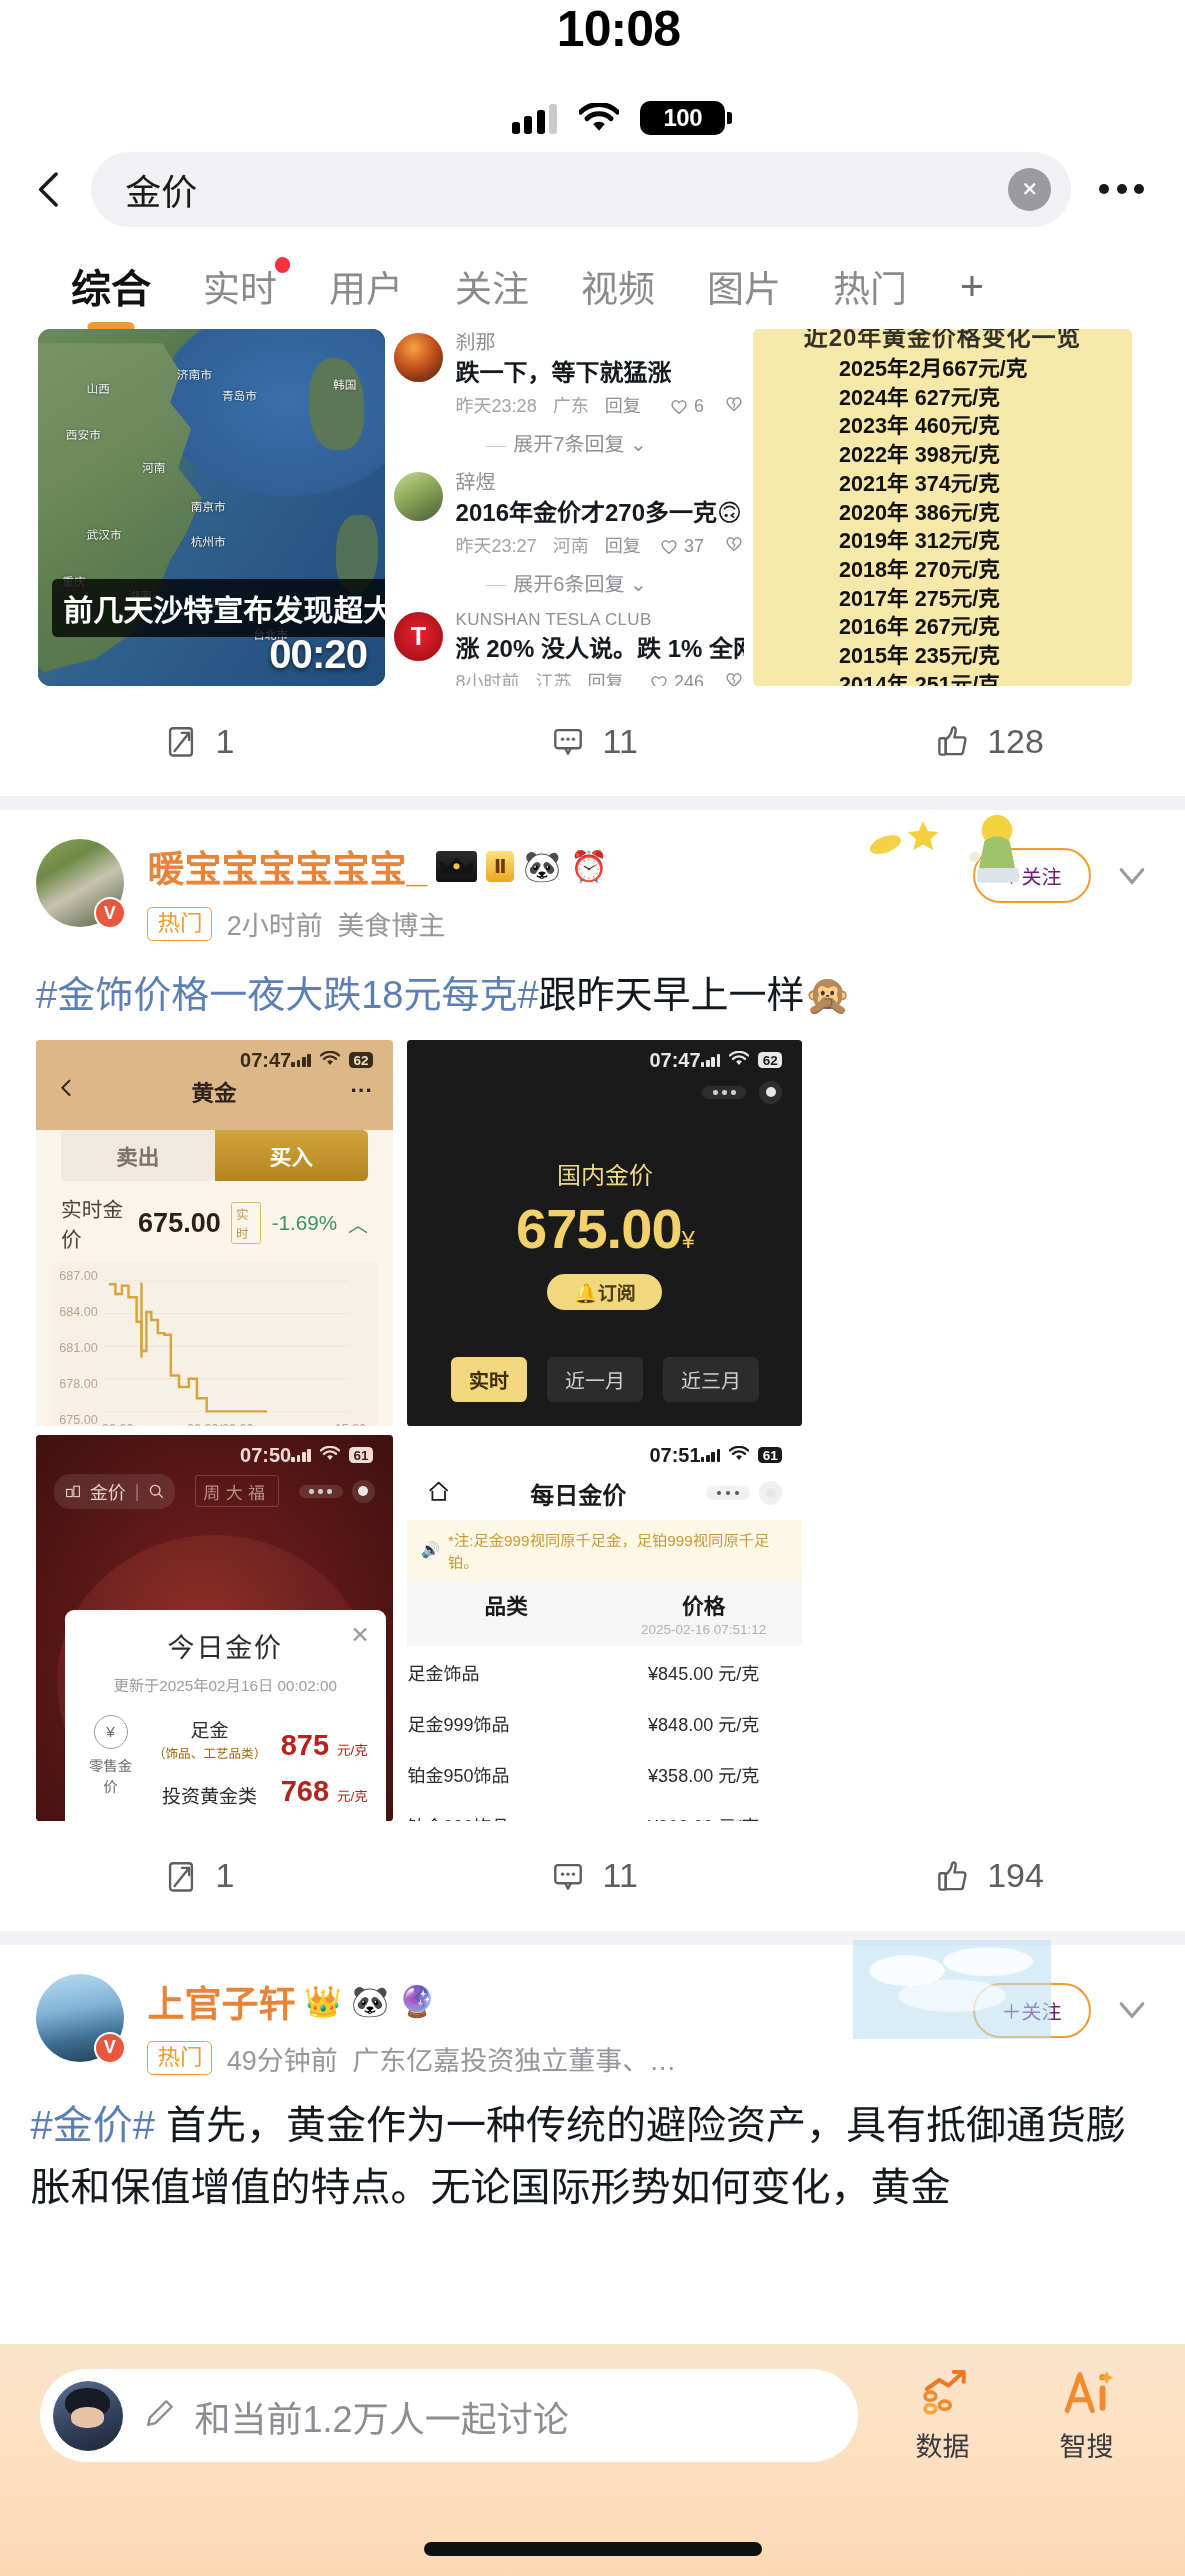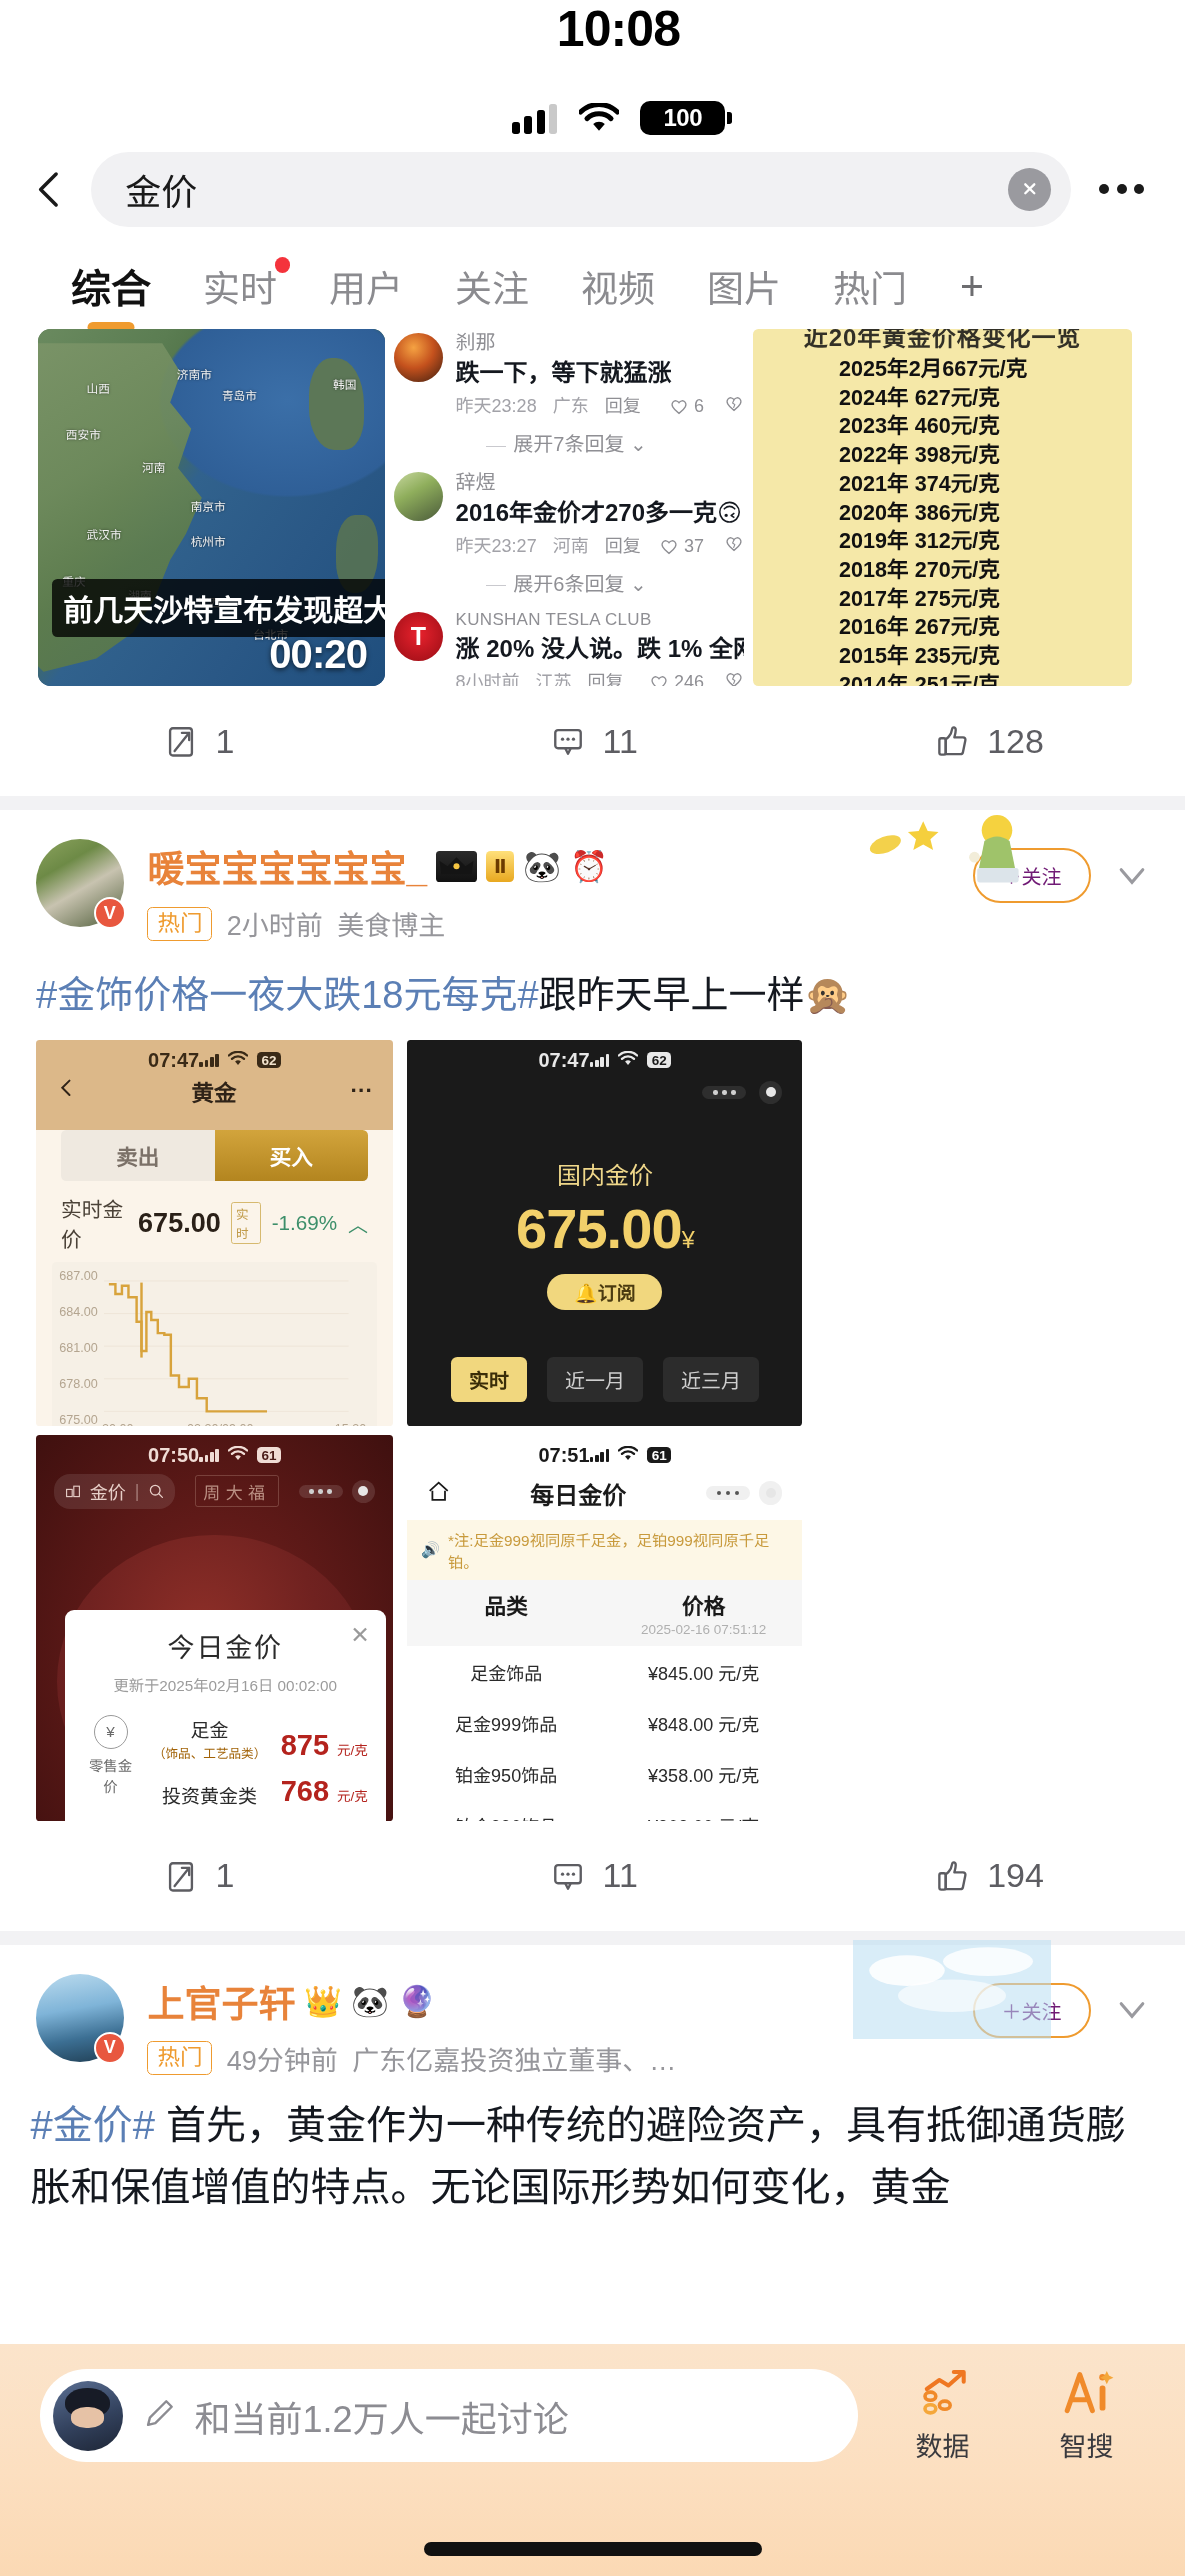--- a/index.html
+++ b/index.html
@@ -145,21 +145,21 @@
 
   
   .p-text { padding: 23.4px 36px 0 36px; font-size: 38px; line-height: 1.5; color: #14181f; }
   .p-text .tag { color: #5b7fb5; }
 
   
   .grid { padding: 16px 36px 0 36px; display: grid; grid-template-columns: 357px 395px;
           gap: 9px 14.4px; }
   .shot { border-radius: 3.6px; overflow: hidden; position: relative; height: 386px; }
 
-  .sh-status { display:flex; align-items:center; justify-content:center; padding: 9px 20px 0 20px;
+  .sh-status { display:flex; align-items:center; justify-content:flex-end; padding: 9px 20px 0 20px;
                font-size: 20px; font-weight:700; }
   .sh-sig { display:flex; align-items:flex-end; gap:1.8px; height:13.5px; }
   .sh-sig i { width:3.6px; background: currentColor; border-radius:0.9px; display:block;}
   .sh-sig i:nth-child(1){height:4.5px;} .sh-sig i:nth-child(2){height:7.2px;}
   .sh-sig i:nth-child(3){height:10px;} .sh-sig i:nth-child(4){height:12.6px;}
   .sh-batt { padding: 0.9px 4.5px; border-radius: 4.5px; font-size: 13.5px; font-weight:800; }
   .sh-right { display:flex; align-items:center; gap:9px; }
 
   
   .shA { background: #fbf4ea; }
@@ -230,21 +230,21 @@
   .shD-nav { display:flex; align-items:center; justify-content:space-between; padding: 9px 20px 0 20px;}
   .shD-title { font-size: 24px; font-weight:700; color:#1a1a1a; }
   .shD-note { background:#fdf7e6; color:#c89a3c; font-size: 15.3px; padding: 8px 14.4px; margin-top: 9px;
               display:flex; gap:7.2px; align-items:center;}
   .shD-head { display:flex; background:#f6f6f6; padding: 9px 0 9px 0;}
   .shD-head .c1 { flex:1; text-align:center; font-size: 21.6px; font-weight:700;}
   .shD-head .c2 { flex:1; text-align:center; }
   .shD-head .c2 b { font-size: 21.6px; }
   .shD-head .c2 span { display:block; font-size: 13.5px; color:#b0b0b0; margin-top: 2.7px; }
   .shD-row { display:flex; padding: 12.6px 0; }
-  .shD-row .c1 { flex:1; text-align:center; font-size: 18px; color:#2a2a2a;}
+  .shD-row .c1 { flex:1; font-size: 18px; color:#2a2a2a;}
   .shD-row .c2 { flex:1; text-align:center; font-size: 18px; color:#2a2a2a;}
 
   
   .p3-text { padding: 16px 30.5px 0 30.5px; font-size: 40px; line-height: 1.56; color: #14181f;
              height: 135px; overflow: hidden; }
   .p3-text .tag { color: #5b7fb5; }
 
   
   .bottombar { position: absolute; left:0; right:0; bottom: 0; height: 232px;
                background: linear-gradient(180deg,#fbe4cb 0%, #fcdfc0 55%, #fbd9b4 100%);

